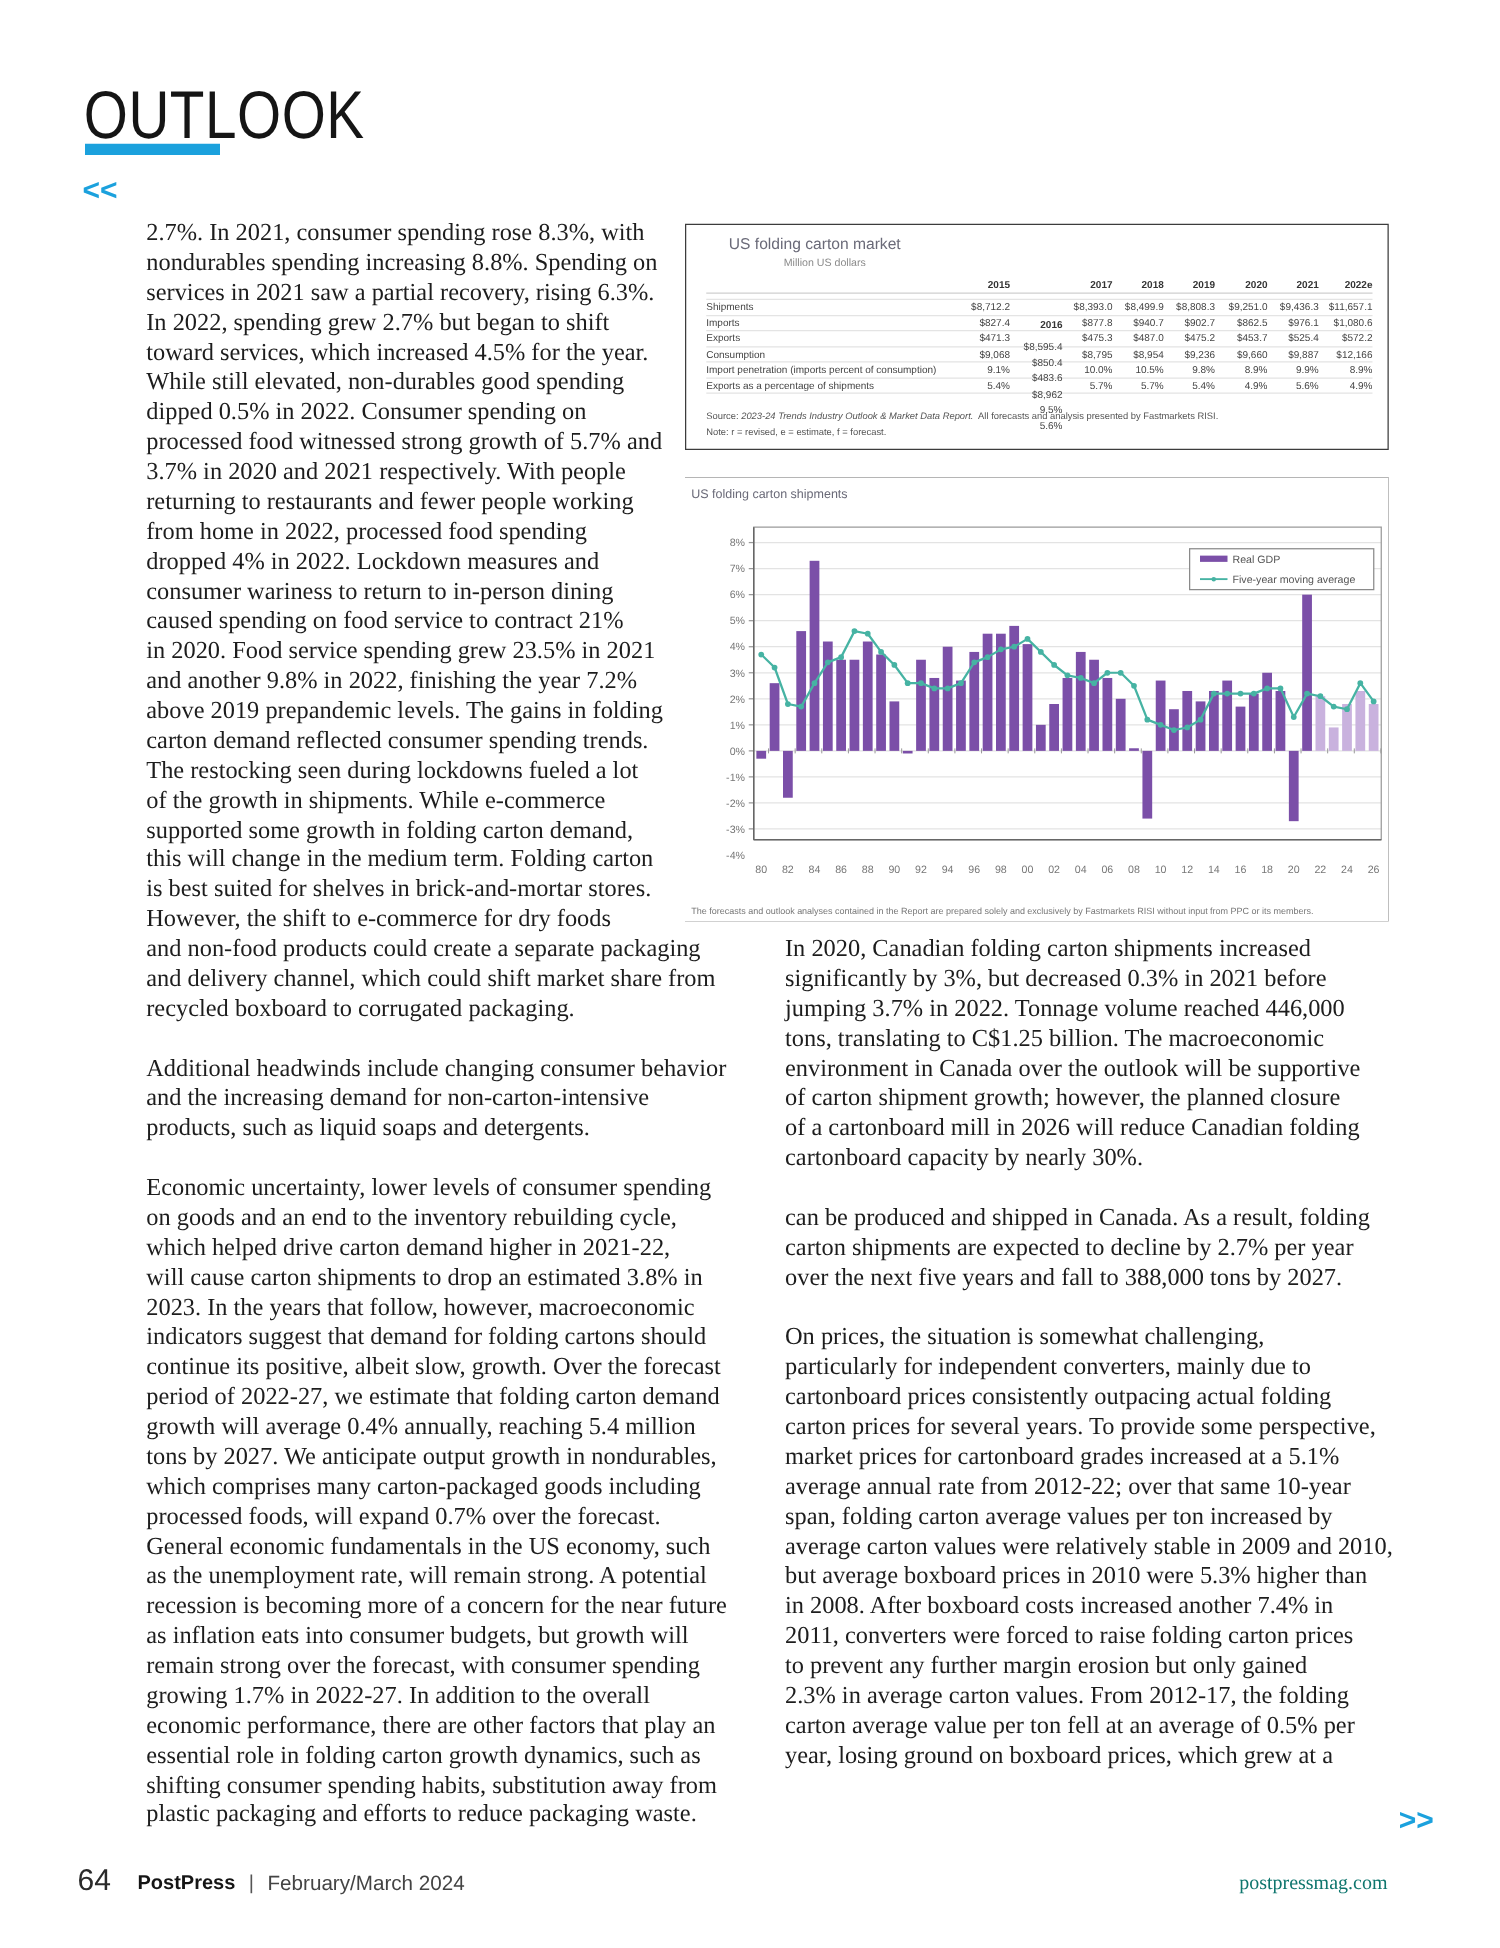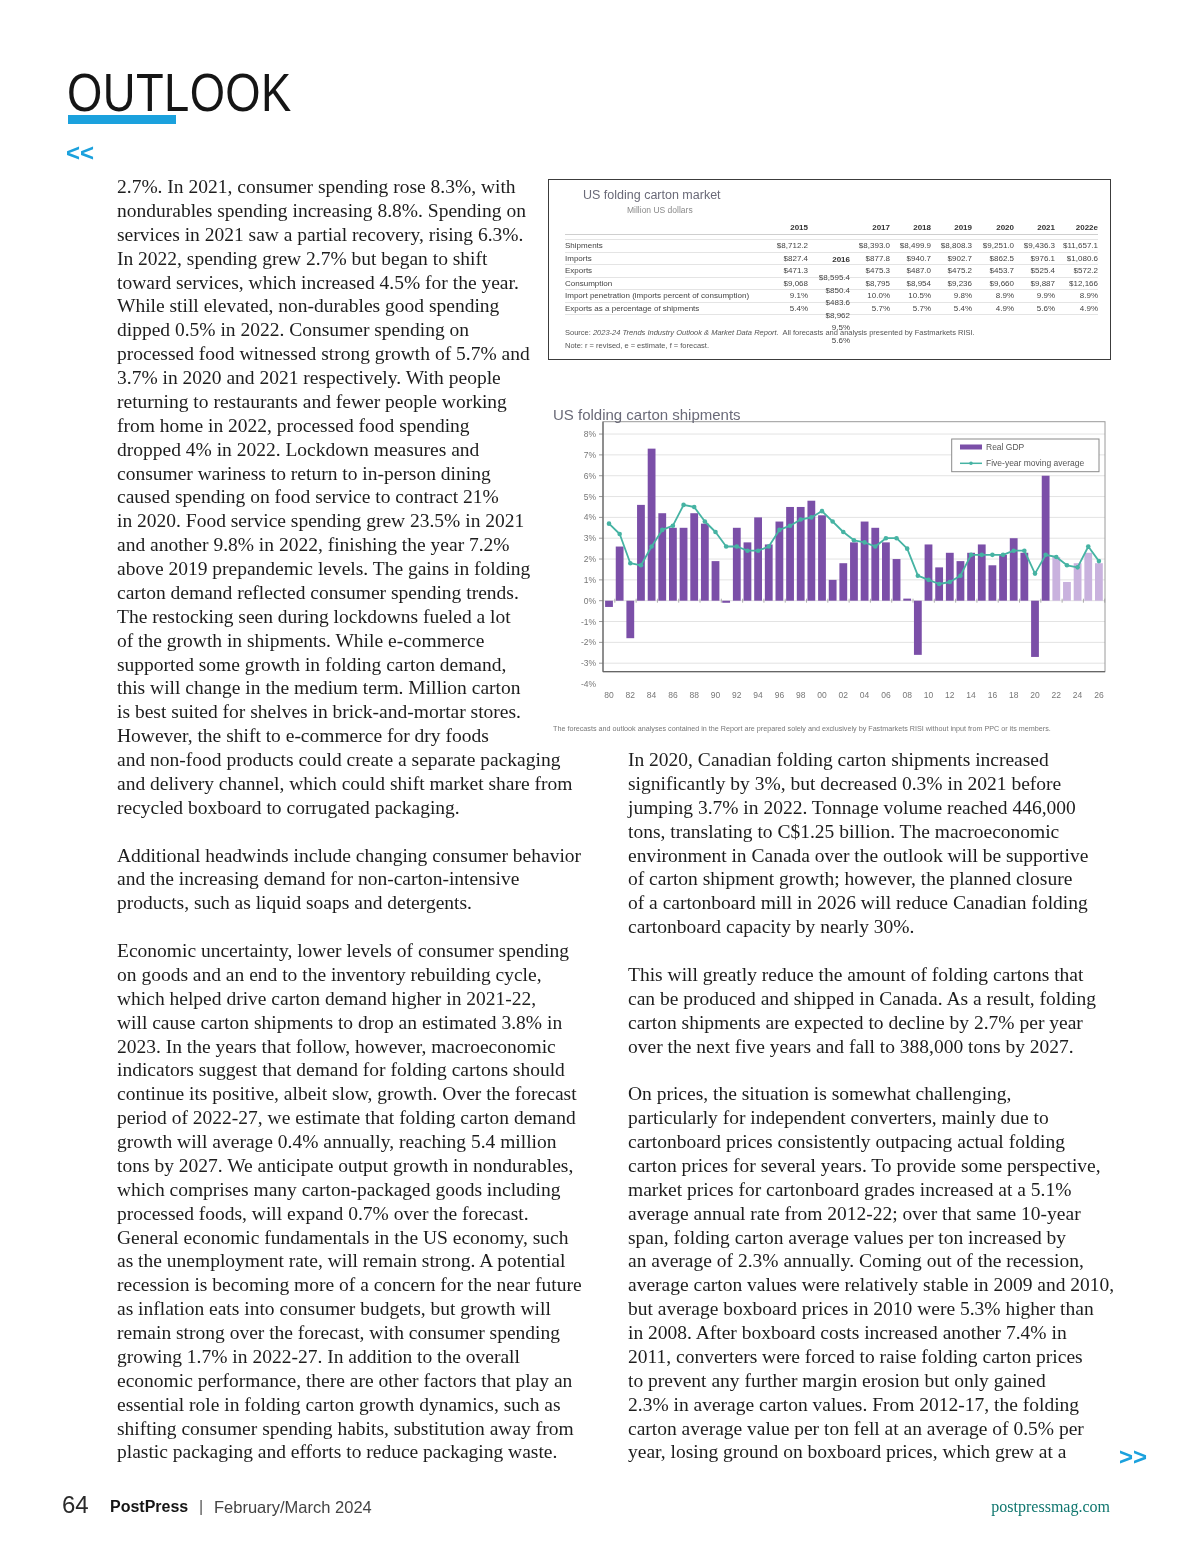--- a/index.html
+++ b/index.html
@@ -50,21 +50,21 @@
   .fig-source { position: absolute; left: 16px; top: 148px; font-size: 7.5px; line-height: 10px; color: #555; white-space: nowrap; }
   .fig-source .it { font-style: italic; }
   .fig-note { position: absolute; left: 16px; top: 161px; font-size: 7.5px; line-height: 10px; color: #555; white-space: nowrap; }
 
   
   .chart-figure {
     position: absolute; left: 548px; top: 382px; width: 563px; height: 355px;
     border: 1.5px solid #3c3c3c; box-sizing: border-box; background: #fff; z-index: 2;
   }
   .chart-figure svg { position: absolute; left: -1.5px; top: -1.5px; width: 563px; height: 355px; }
-  .chart-title { position: absolute; left: 4px; top: 5px; font-size: 15px; line-height: 15px; color: #6a6a78; white-space: nowrap; z-index: 3; margin-top: 19px; }
+  .chart-title { position: absolute; left: 4px; top: 5px; font-size: 10px; line-height: 15px; color: #6a6a78; white-space: nowrap; z-index: 3; }
   .chart-foot { position: absolute; left: 4px; top: 341px; font-size: 7.2px; line-height: 9px; color: #777; white-space: nowrap; z-index: 3; }
 
   
   .pg-num { position: absolute; left: 62px; top: 1493px; font-size: 24px; line-height: 24px; color: #2a2a2a; }
   .pub { position: absolute; left: 110px; top: 1499px; font-size: 16px; line-height: 16px; font-weight: bold; color: #151515; white-space: nowrap; }
   .sep { position: absolute; left: 199px; top: 1499px; font-size: 16px; line-height: 16px; color: #555; }
   .issue { position: absolute; left: 214px; top: 1499px; font-size: 16.5px; line-height: 16px; color: #444; white-space: nowrap; }
   .site { position: absolute; right: 90px; top: 1499px; font-size: 16px; line-height: 16px; color: #0f766e; white-space: nowrap; font-family: Liberation Serif, serif; }
 </style>
 </head>
@@ -92,21 +92,21 @@
         <div class="line">dropped 4% in 2022. Lockdown measures and</div>
         <div class="line">consumer wariness to return to in-person dining</div>
         <div class="line">caused spending on food service to contract 21%</div>
         <div class="line">in 2020. Food service spending grew 23.5% in 2021</div>
         <div class="line">and another 9.8% in 2022, finishing the year 7.2%</div>
         <div class="line">above 2019 prepandemic levels. The gains in folding</div>
         <div class="line">carton demand reflected consumer spending trends.</div>
         <div class="line">The restocking seen during lockdowns fueled a lot</div>
         <div class="line">of the growth in shipments. While e-commerce</div>
         <div class="line">supported some growth in folding carton demand,</div>
-        <div class="line">this will change in the medium term. Million carton</div>
+        <div class="line">this will change in the medium term. Folding carton</div>
         <div class="line">is best suited for shelves in brick-and-mortar stores.</div>
         <div class="line">However, the shift to e-commerce for dry foods</div>
         <div class="line">and non-food products could create a separate packaging</div>
         <div class="line">and delivery channel, which could shift market share from</div>
         <div class="line">recycled boxboard to corrugated packaging.</div>
       </div>
       <div class="para-gap"></div>
       <div class="para">
         <div class="line">Additional headwinds include changing consumer behavior</div>
         <div class="line">and the increasing demand for non-carton-intensive</div>
@@ -144,35 +144,33 @@
         <div class="line">significantly by 3%, but decreased 0.3% in 2021 before</div>
         <div class="line">jumping 3.7% in 2022. Tonnage volume reached 446,000</div>
         <div class="line">tons, translating to C$1.25 billion. The macroeconomic</div>
         <div class="line">environment in Canada over the outlook will be supportive</div>
         <div class="line">of carton shipment growth; however, the planned closure</div>
         <div class="line">of a cartonboard mill in 2026 will reduce Canadian folding</div>
         <div class="line">cartonboard capacity by nearly 30%.</div>
       </div>
       <div class="para-gap"></div>
       <div class="para">
-        <div class="line">This will greatly reduce the amount of folding cartons that</div>
         <div class="line">can be produced and shipped in Canada. As a result, folding</div>
         <div class="line">carton shipments are expected to decline by 2.7% per year</div>
         <div class="line">over the next five years and fall to 388,000 tons by 2027.</div>
       </div>
       <div class="para-gap"></div>
       <div class="para">
         <div class="line">On prices, the situation is somewhat challenging,</div>
         <div class="line">particularly for independent converters, mainly due to</div>
         <div class="line">cartonboard prices consistently outpacing actual folding</div>
         <div class="line">carton prices for several years. To provide some perspective,</div>
         <div class="line">market prices for cartonboard grades increased at a 5.1%</div>
         <div class="line">average annual rate from 2012-22; over that same 10-year</div>
         <div class="line">span, folding carton average values per ton increased by</div>
-        <div class="line">an average of 2.3% annually. Coming out of the recession,</div>
         <div class="line">average carton values were relatively stable in 2009 and 2010,</div>
         <div class="line">but average boxboard prices in 2010 were 5.3% higher than</div>
         <div class="line">in 2008. After boxboard costs increased another 7.4% in</div>
         <div class="line">2011, converters were forced to raise folding carton prices</div>
         <div class="line">to prevent any further margin erosion but only gained</div>
         <div class="line">2.3% in average carton values. From 2012-17, the folding</div>
         <div class="line">carton average value per ton fell at an average of 0.5% per</div>
         <div class="line">year, losing ground on boxboard prices, which grew at a</div>
       </div>
     </div>

